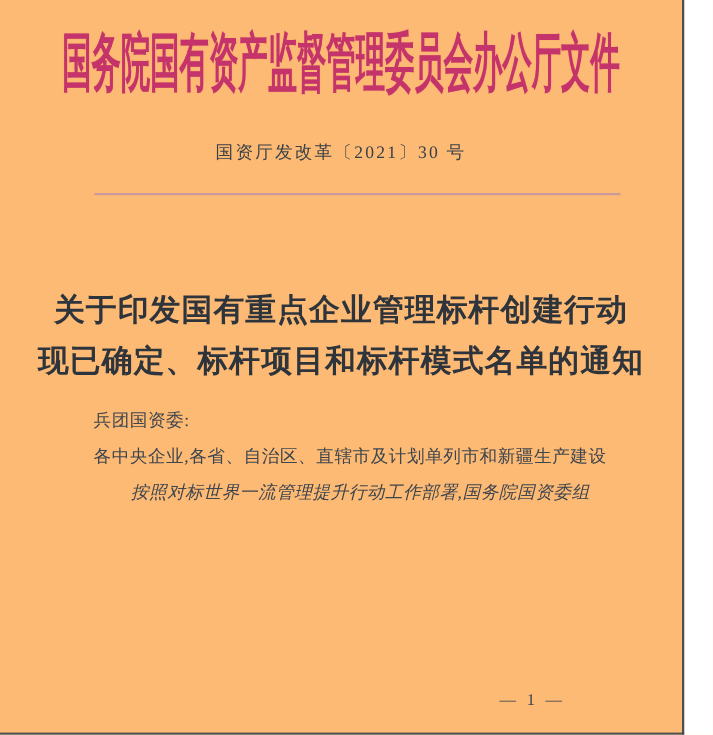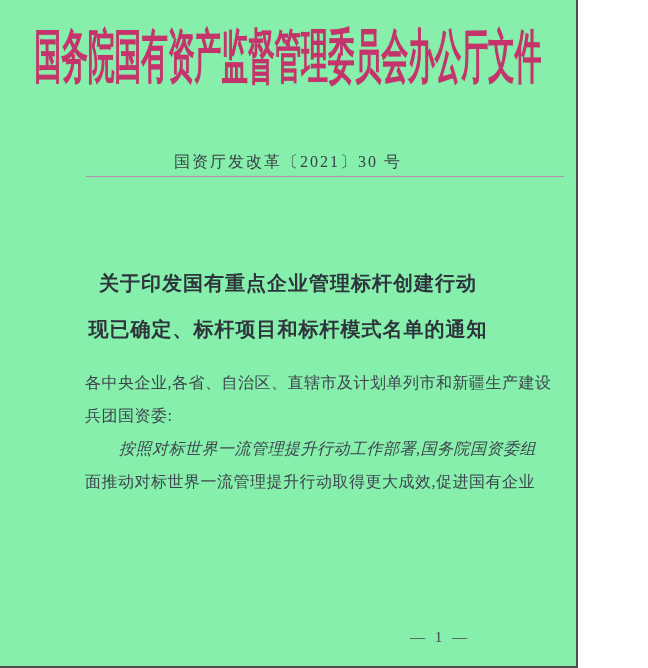--- a/index.html
+++ b/index.html
@@ -2,23 +2,23 @@
 <html><head>
 <meta charset="utf-8">
 <style>
   html, body {
     margin: 0;
     padding: 0;
     background: #ffffff;
   }
   .page {
     position: relative;
-    width: 578px;
+    width: 622px;
     height: 668px;
-    background: #86efac;
+    background: #fdba74;
     border-right: 2px solid #4a4e52;
     border-bottom: 2px solid #4a4e52;
     box-sizing: border-box;
     overflow: hidden;
     font-family: "Liberation Serif", "DejaVu Serif", serif;
   }
   
   .letterhead {
     position: absolute;
     top: 22px;
@@ -28,21 +28,21 @@
     white-space: nowrap;
     font-size: 58px;
     line-height: 70px;
     font-weight: bold;
     color: #c5336b;
     text-shadow: 0 0 1px rgba(197,51,107,0.45);
   }
   
   .doc-number {
     position: absolute;
-    top: 152px;
+    top: 129px;
     left: 0;
     width: 100%;
     text-align: center;
     font-size: 16px;
     letter-spacing: 2px;
     color: #3a4046;
   }
   
   .red-rule {
     position: absolute;
@@ -53,21 +53,21 @@
     background: #b78fad;
     box-shadow: 0 0 1px rgba(183,143,173,0.8);
   }
   
   .notice-title {
     position: absolute;
     top: 260px;
     left: 0;
     width: 100%;
     text-align: center;
-    font-size: 20px;
+    font-size: 28px;
     font-weight: bold;
     letter-spacing: 1px;
     line-height: 46px;
     color: #2e343b;
   }
   
   .body-text {
     position: absolute;
     top: 366px;
     left: 85px;
@@ -104,21 +104,20 @@
   <div class="doc-number">国资厅发改革〔2021〕30 号</div>
 
   <div class="red-rule"></div>
 
   <div class="notice-title">
     <div>关于印发国有重点企业管理标杆创建行动</div>
     <div>现已确定、标杆项目和标杆模式名单的通知</div>
   </div>
 
   <div class="body-text">
+    <div class="line">兵团国资委:</div>
     <div class="line">各中央企业,各省、自治区、直辖市及计划单列市和新疆生产建设</div>
-    <div class="line">兵团国资委:</div>
     <div class="line indent">按照对标世界一流管理提升行动工作部署,国务院国资委组</div>
-    <div class="line">面推动对标世界一流管理提升行动取得更大成效,促进国有企业</div>
   </div>
 
   <div class="page-number">— 1 —</div>
 
 </div>
 
 </body></html>

